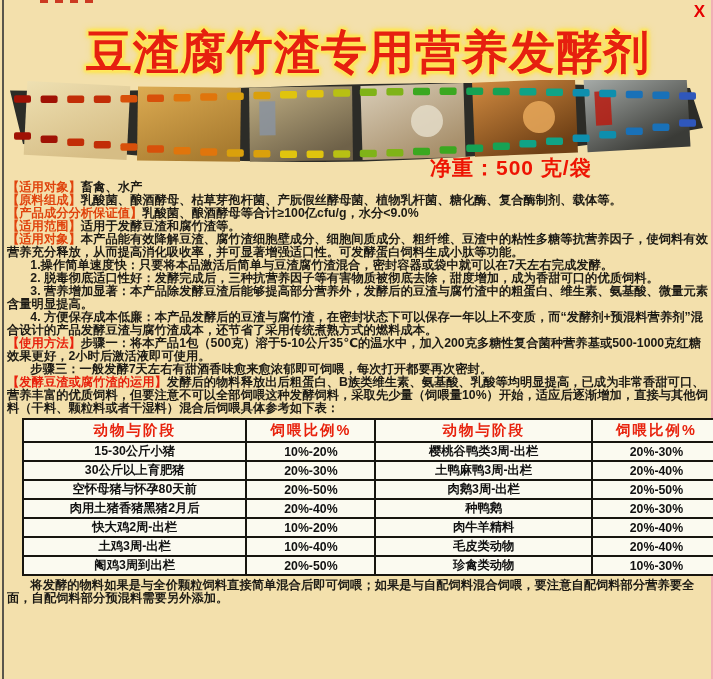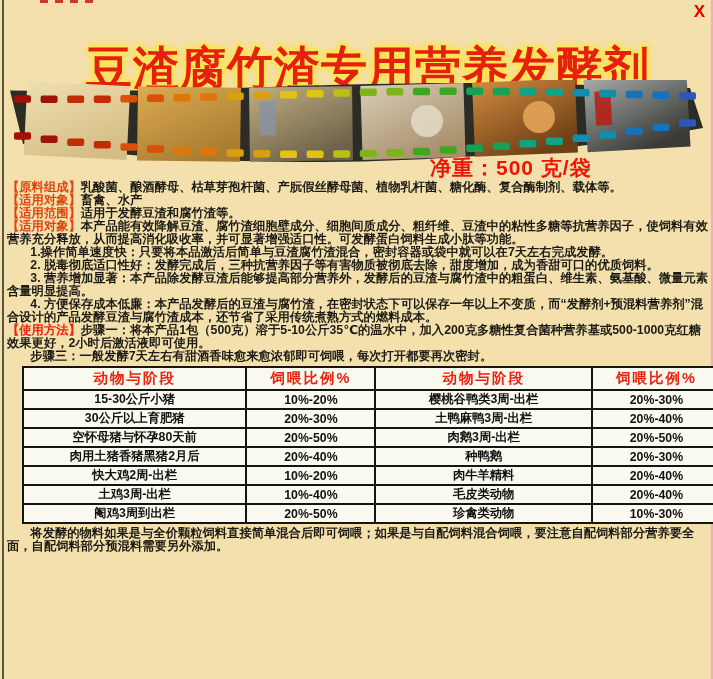--- a/index.html
+++ b/index.html
@@ -4,21 +4,21 @@
 <style>
   html,body{margin:0;padding:0;background:#888;}
   .poster{position:relative;width:713px;height:679px;background:#f3e0ac;overflow:hidden;
           font-family:"Liberation Sans","DejaVu Sans",sans-serif;}
   .left-edge{position:absolute;left:2px;top:0;bottom:0;width:2px;background:#59564c;}
   .right-edge{position:absolute;right:0;top:0;bottom:0;width:2px;background:#f2aeb6;}
   .top-marks{position:absolute;left:40px;top:0;height:4px;display:flex;gap:7px;}
   .top-marks i{display:block;width:8px;height:3px;background:#cc3a22;}
   .close-x{position:absolute;top:2px;right:8px;color:#e60000;font-weight:900;
            font-size:17px;cursor:pointer;z-index:9;}
-  .title{margin:16px;position:absolute;top:22px;left:0;right:0;text-align:center;
+  .title{margin:0;position:absolute;top:22px;left:0;right:0;text-align:center;
          font-size:46px;font-weight:900;color:#e6200f;letter-spacing:1px;white-space:nowrap;
          text-shadow:0 0 2px #ffee6e,0 0 5px #ffe95e,0 0 9px #ffd83a,
                      2px 2px 3px #ffe95e,-2px -2px 3px #ffe95e,2px -2px 3px #ffe95e,-2px 2px 3px #ffe95e;padding-left:23px;}
   #film{position:absolute;top:80px;left:0;width:713px;height:142px;}
   .net-weight{position:absolute;top:154px;left:430px;z-index:5;color:#ee1403;
               font-size:21px;font-weight:700;letter-spacing:1px;}
   .content{position:absolute;top:181px;left:7px;right:4px;}
   .line{margin:0;font-size:12.3px;line-height:13px;font-weight:bold;color:#1d1b15;}
   .indent{text-indent:1.9em;}
   .lbl{color:#e0430d;}
@@ -150,36 +150,38 @@
       <rect x="652.4" y="43.5" width="17" height="7.5" rx="2" fill="#1971b8"></rect>
       <rect x="679.0" y="12.3" width="17" height="7.5" rx="2" fill="#2f57bb"></rect>
       <rect x="679.0" y="39.2" width="17" height="7.5" rx="2" fill="#2f57bb"></rect>
     </svg>
 
   <div class="net-weight">净重：500 克/袋</div>
 
   <div class="content">
 
     <div id="specs">
+        <p class="line"><span class="lbl">【适用对象】</span><span>畜禽、水产</span></p>
         <p class="line"><span class="lbl">【原料组成】</span><span>乳酸菌、酿酒酵母、枯草芽孢杆菌、产朊假丝酵母菌、植物乳杆菌、糖化酶、复合酶制剂、载体等。</span></p>
-        <p class="line"><span class="lbl">【适用对象】</span><span>畜禽、水产</span></p>
+        <p class="line"><span class="lbl">【产品成分分析保证值】</span><span>乳酸菌、酿酒酵母等合计≥100亿cfu/g，水分&lt;9.0%</span></p>
         <p class="line"><span class="lbl">【适用范围】</span><span>适用于发酵豆渣和腐竹渣等。</span></p>
       </div>
 
     <p class="line"><span class="lbl">【适用对象】</span><span>本产品能有效降解豆渣、腐竹渣细胞壁成分、细胞间质成分、粗纤维、豆渣中的粘性多糖等抗营养因子，使饲料有效营养充分释放，从而提高消化吸收率，并可显著增强适口性。可发酵蛋白饲料生成小肽等功能。</span></p>
     <div id="efficacy-items">
         <p class="line indent">1.操作简单速度快：只要将本品激活后简单与豆渣腐竹渣混合，密封容器或袋中就可以在7天左右完成发酵。</p>
         <p class="line indent">2. 脱毒彻底适口性好：发酵完成后，三种抗营养因子等有害物质被彻底去除，甜度增加，成为香甜可口的优质饲料。</p>
         <p class="line indent">3. 营养增加显著：本产品除发酵豆渣后能够提高部分营养外，发酵后的豆渣与腐竹渣中的粗蛋白、维生素、氨基酸、微量元素含量明显提高。</p>
         <p class="line indent">4. 方便保存成本低廉：本产品发酵后的豆渣与腐竹渣，在密封状态下可以保存一年以上不变质，而“发酵剂+预混料营养剂”混合设计的产品发酵豆渣与腐竹渣成本，还节省了采用传统煮熟方式的燃料成本。</p>
       </div>
 
     <p class="line"><span class="lbl caution">【使用方法】</span><span>步骤一：将本产品1包（500克）溶于5-10公斤35℃的温水中，加入200克多糖性复合菌种营养基或500-1000克红糖效果更好，2小时后激活液即可使用。</span></p>
     <p class="line indent">步骤三：一般发酵7天左右有甜酒香味愈来愈浓郁即可饲喂，每次打开都要再次密封。</p>
 
+    <p class="line"><span class="lbl caution">【发酵豆渣或腐竹渣的运用】</span><span>发酵后的物料释放出后粗蛋白、B族类维生素、氨基酸、乳酸等均明显提高，已成为非常香甜可口、营养丰富的优质饲料，但要注意不可以全部饲喂这种发酵饲料，采取先少量（饲喂量10%）开始，适应后逐渐增加，直接与其他饲料（干料、颗粒料或者干湿料）混合后饲喂具体参考如下表：</span></p>
 
     <table id="feeding-table">
       <colgroup>
           <col class="c1">
           <col class="c2">
           <col class="c3">
           <col class="c4">
         </colgroup>
       <thead>
           <tr>

